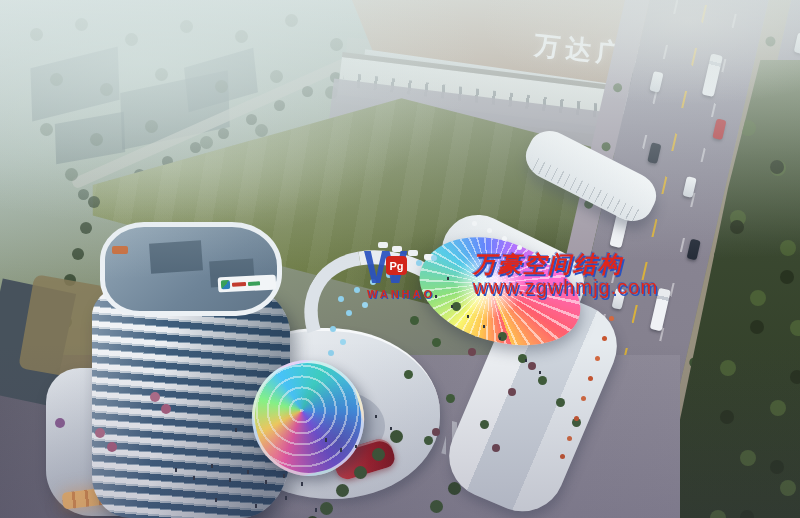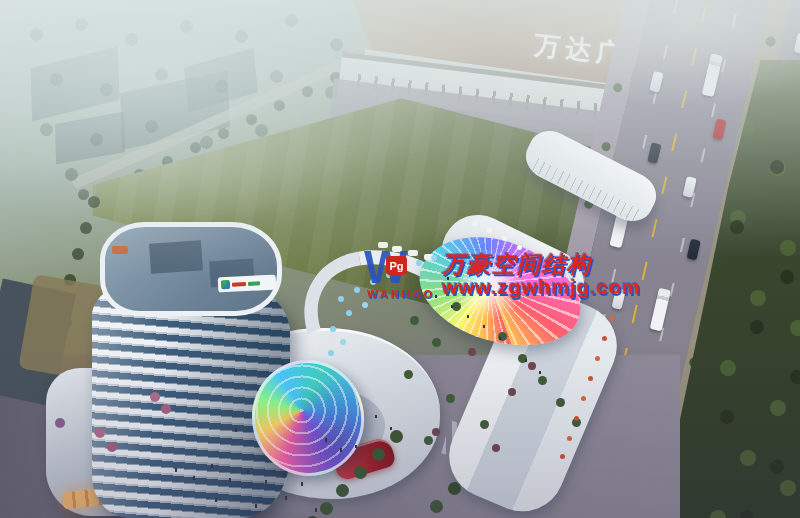--- a/index.html
+++ b/index.html
@@ -193,24 +193,24 @@
   .fog4{inset:0;background:radial-gradient(ellipse 40% 25% at 86% 4%,rgba(226,230,226,.5),transparent 65%);}
 
   
   .watermark{left:360px;top:248px;width:250px;height:70px;display:flex;}
   .wm-logo{position:relative;width:82px;flex:0 0 82px;}
   .wm-w{position:absolute;left:4px;top:-8px;font-size:46px;font-weight:900;color:#2a52c0;opacity:.92;letter-spacing:-2px;}
   .wm-badge{position:absolute;left:26px;top:8px;width:21px;height:19px;background:#d2251c;border-radius:4px;
     color:#fff;font-size:11px;font-weight:700;display:flex;align-items:center;justify-content:center;}
   .wm-name{position:absolute;left:0;top:40px;width:82px;text-align:center;font-size:11px;font-weight:800;
     letter-spacing:3px;color:#cf2a22;text-shadow:1px 1px 0 #2a52c0;}
-  .wm-text{padding-top:4px;}
+  .wm-text{padding-top:4px;margin-left:31px;}
   .wm-line1{font-size:23px;font-weight:800;font-style:italic;color:#e0261c;letter-spacing:2px;line-height:1.05;
     text-shadow:1.5px 1.5px 0 #2a52c0,-1px -1px 0 rgba(42,82,192,.55);}
-  .wm-line2{font-size:20px;font-weight:700;color:#e0261c;letter-spacing:1px;line-height:1.15;
+  .wm-line2{font-size:20px;font-weight:400;color:#e0261c;letter-spacing:1px;line-height:1.15;
     text-shadow:1.5px 1.5px 0 #2a52c0,-1px -1px 0 rgba(42,82,192,.55);}
 </style>
 </head>
 <body>
 
 <div class="stage">
 
   <div class="abs npe construction"></div>
   <div class="abs npe block b1"></div>
   <div class="abs npe block b2"></div>

